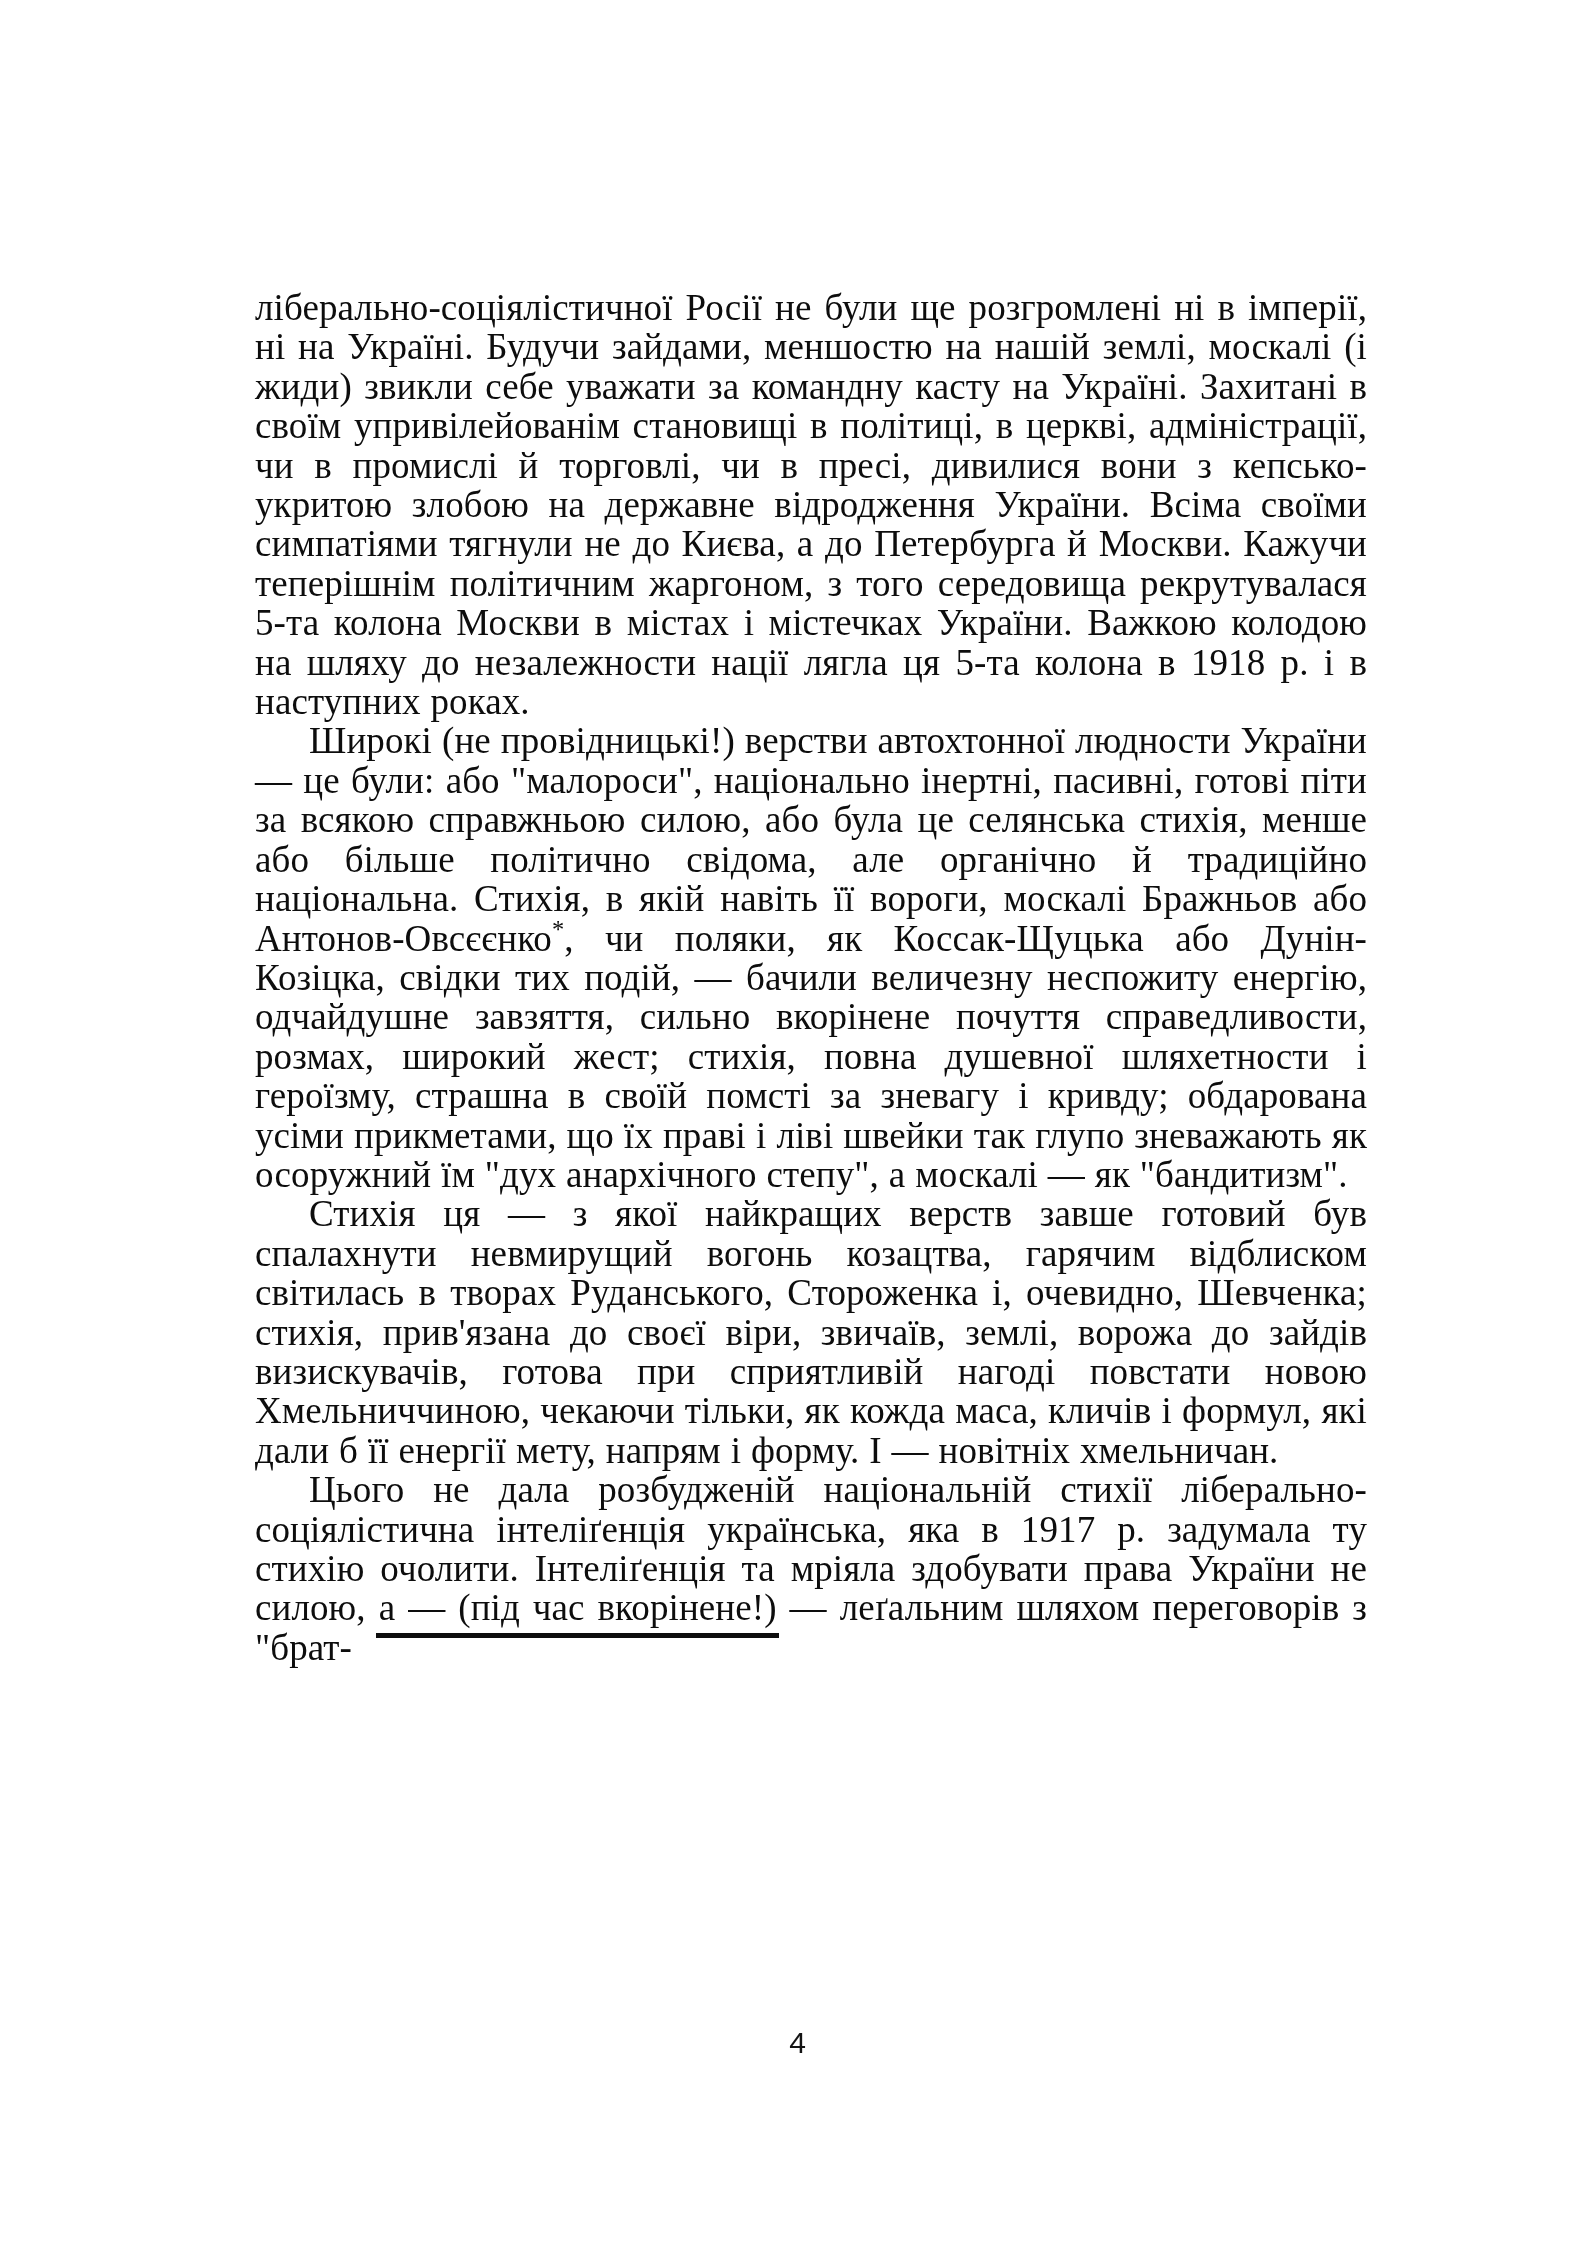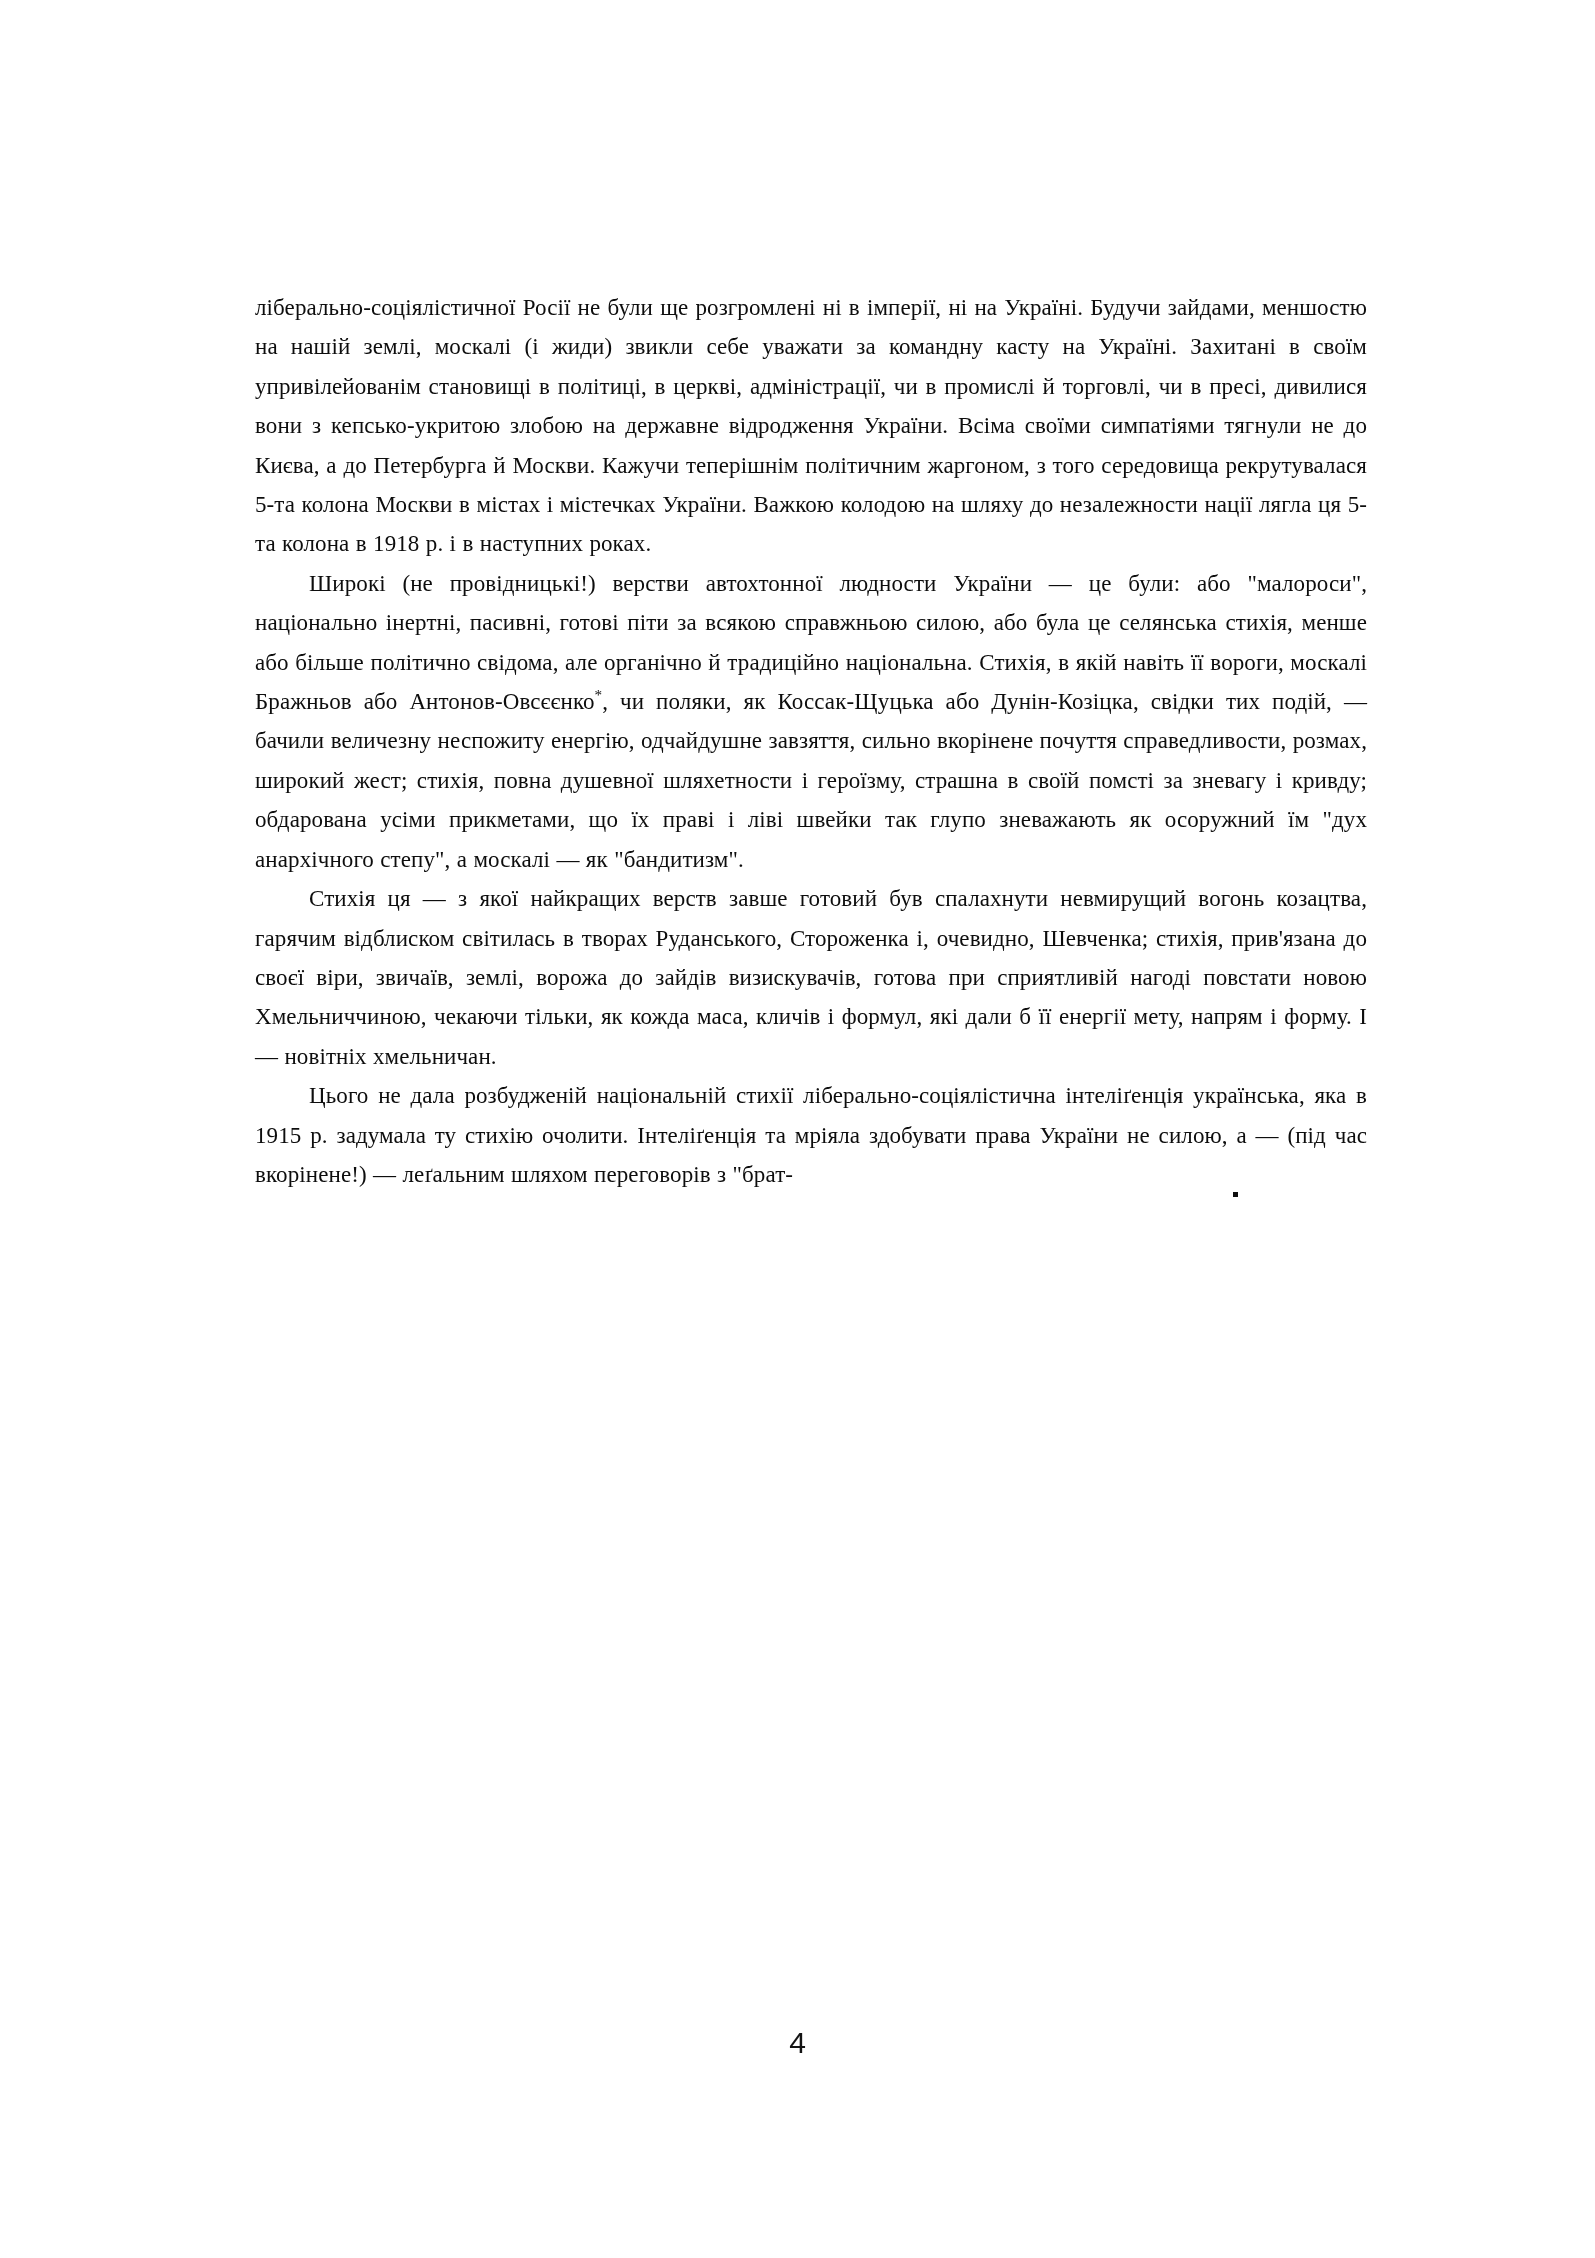--- a/index.html
+++ b/index.html
@@ -28,21 +28,21 @@
     position: absolute;
     left: 255px;
     top: 288px;
     width: 1112px;
   }
 
   .para {
     margin: 0;
     text-align: justify;
     text-align-last: left;
-    font-size: 23px;
+    font-size: 37px;
     line-height: 39.4px;
     letter-spacing: 0.1px;
     word-spacing: 0.5px;
     hyphens: none;
   }
 
   .para + .para {
     text-indent: 0;
   }
 
@@ -87,19 +87,19 @@
 <div class="page">
 
   <div class="text-block">
 
     <p class="para"><span>ліберально-соціялістичної Росії не були ще розгромлені ні в імперії, ні на Україні. Будучи зайдами, меншостю на нашій землі, москалі (і жиди) звикли себе уважати за командну касту на Україні. Захитані в своїм упривілейованім становищі в політиці, в церкві, адміністрації, чи в промислі й торговлі, чи в пресі, дивилися вони з кепсько-укритою злобою на державне відродження України. Всіма своїми симпатіями тягнули не до Києва, а до Петербурга й Москви. Кажучи теперішнім політичним жаргоном, з того середовища рекрутувалася 5-та колона Москви в містах і містечках України. Важкою колодою на шляху до незалежности нації лягла ця 5-та колона в 1918 р. і в наступних роках.</span></p>
 
     <p class="para"><span class="indent"></span><span>Широкі (не провідницькі!) верстви автохтонної  людности України — це були: або "малороси", національно інертні, пасивні, готові піти за всякою справжньою силою, або була це селянська стихія, менше або більше політично свідома, але органічно й традиційно національна. Стихія, в якій навіть її вороги, москалі Бражньов або Антонов-Овсєєнко</span><span class="footnote-mark">*</span><span>, чи поляки, як Коссак-Щуцька або Дунін-Козіцка, свідки тих подій, — бачили величезну неспожиту енергію, одчайдушне завзяття, сильно вкорінене почуття справедливости, розмах, широкий жест; стихія, повна душевної шляхетности і героїзму, страшна в своїй помсті за зневагу і кривду; обдарована усіми прикметами, що їх праві і ліві швейки так глупо зневажають як осоружний їм "дух анархічного степу", а москалі — як "бандитизм".</span></p>
 
     <p class="para"><span class="indent"></span><span>Стихія ця — з якої найкращих верств завше готовий був спалахнути невмирущий вогонь козацтва, гарячим відблиском світилась в творах Руданського, Стороженка і, очевидно, Шевченка; стихія, прив'язана до своєї віри, звичаїв, землі, ворожа до зайдів визискувачів, готова при сприятливій нагоді повстати новою Хмельниччиною, чекаючи тільки, як кожда маса, кличів і формул, які дали б її енергії мету, напрям і форму. І — новітніх хмельничан.</span></p>
 
-    <p class="para"><span class="indent"></span><span>Цього не дала розбудженій національній стихії ліберально-соціялістична інтеліґенція українська, яка в 1915 р. задумала ту стихію очолити. Інтеліґенція та мріяла здобувати права України не силою, </span><span class="underlined">а — (під час вкорінене!)</span><span> — леґальним шляхом переговорів з "брат-</span></p>
+    <p class="para"><span class="indent"></span><span>Цього не дала розбудженій національній стихії ліберально-соціялістична інтеліґенція українська, яка в 1917 р. задумала ту стихію очолити. Інтеліґенція та мріяла здобувати права України не силою, </span><span class="underlined">а — (під час вкорінене!)</span><span> — леґальним шляхом переговорів з "брат-</span></p>
 
   </div>
 
   <div class="page-number">4</div>
 
 </div>
 
 </body></html>

